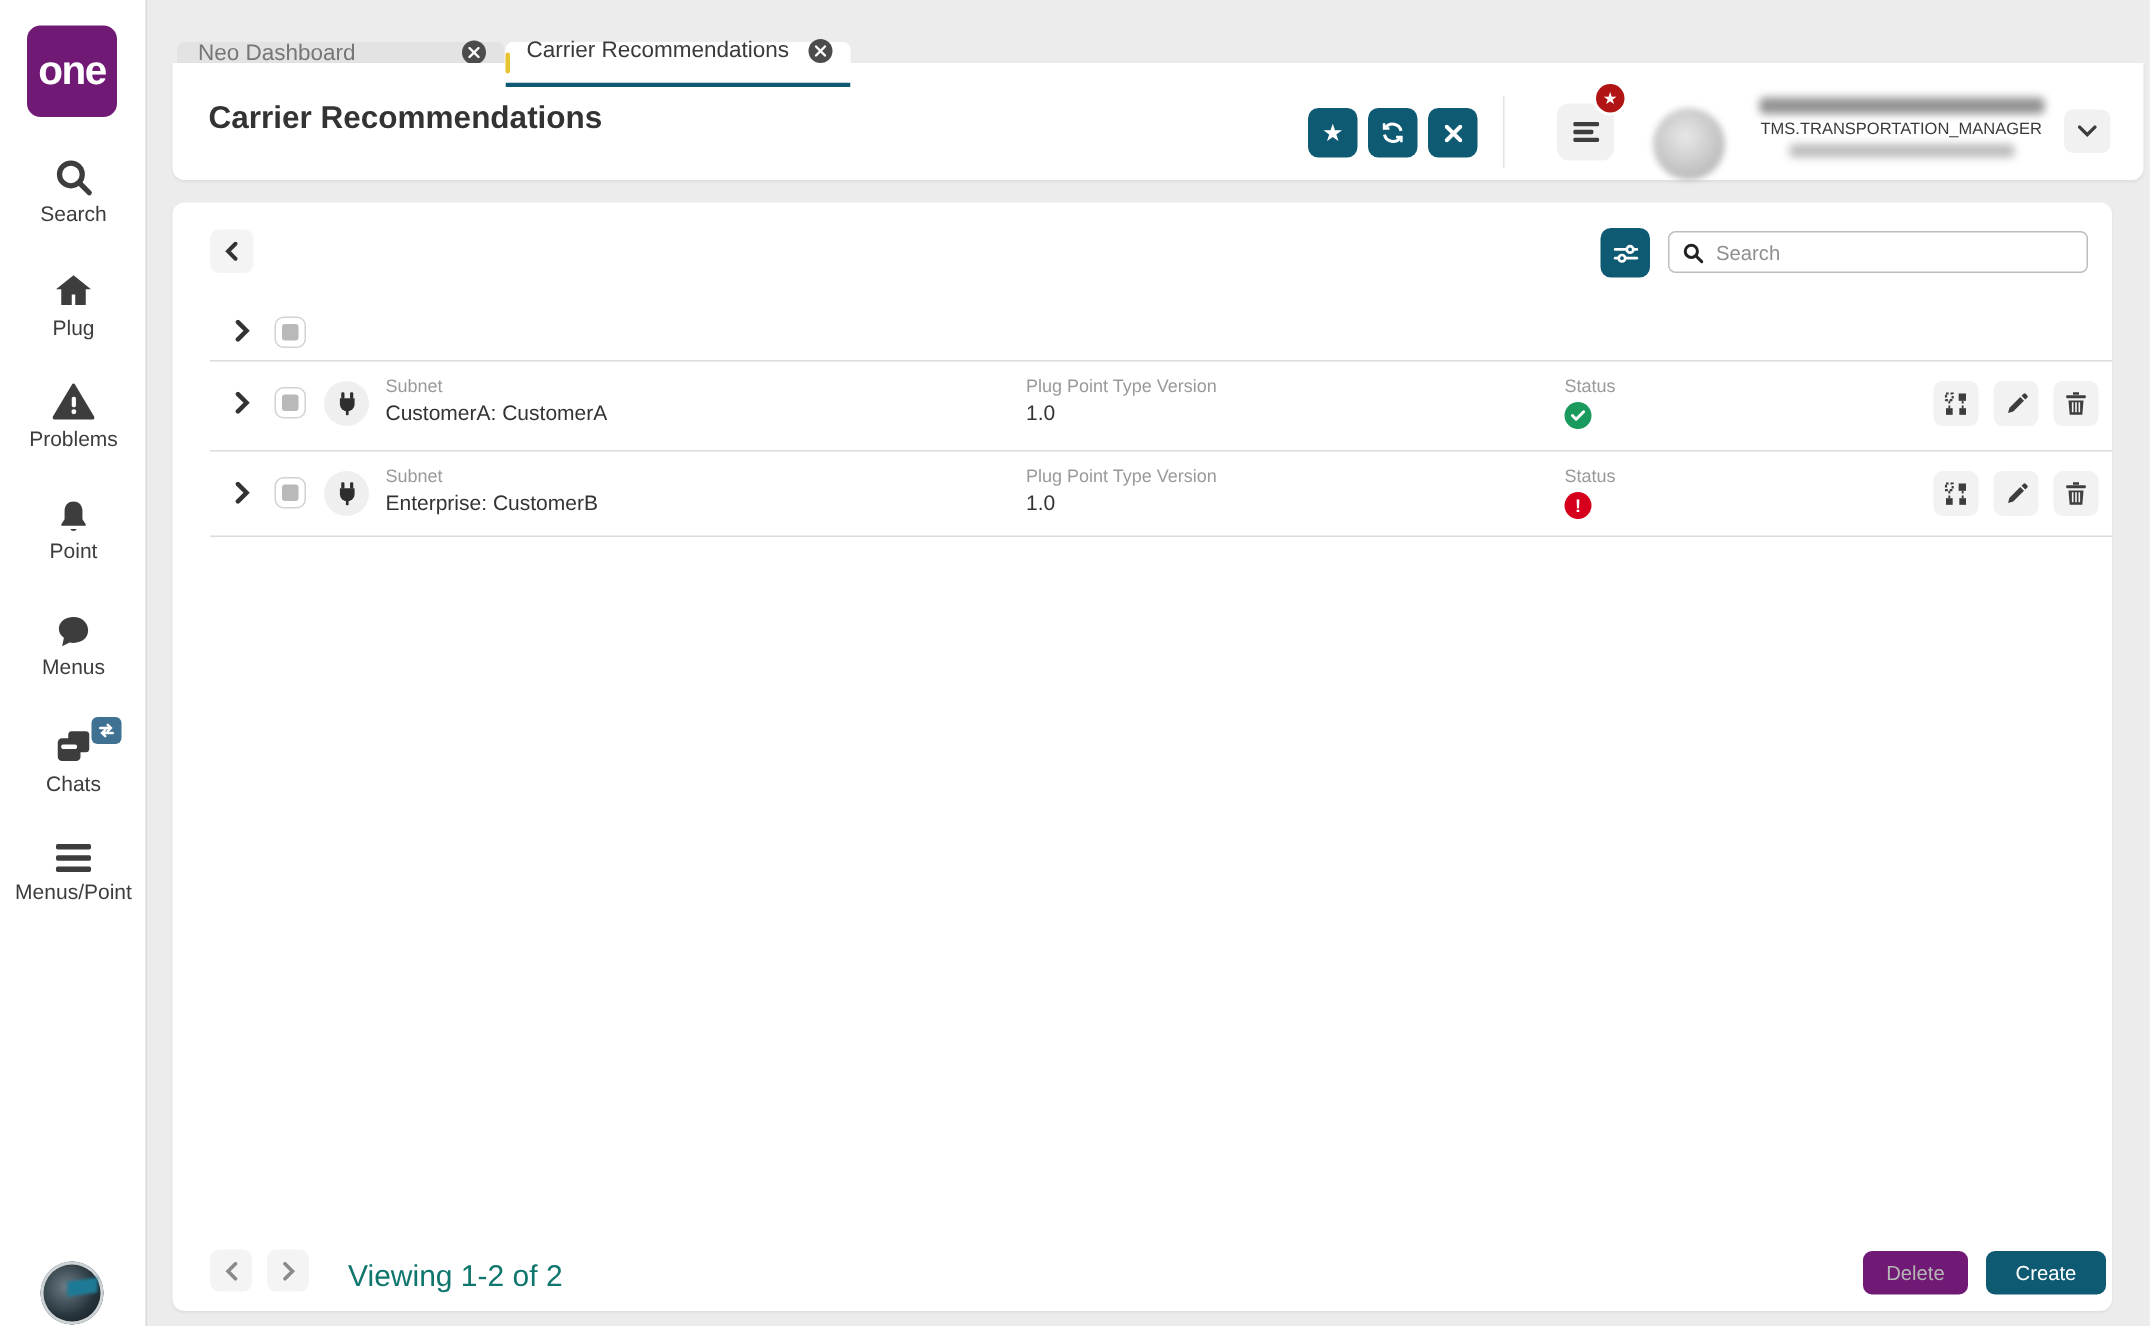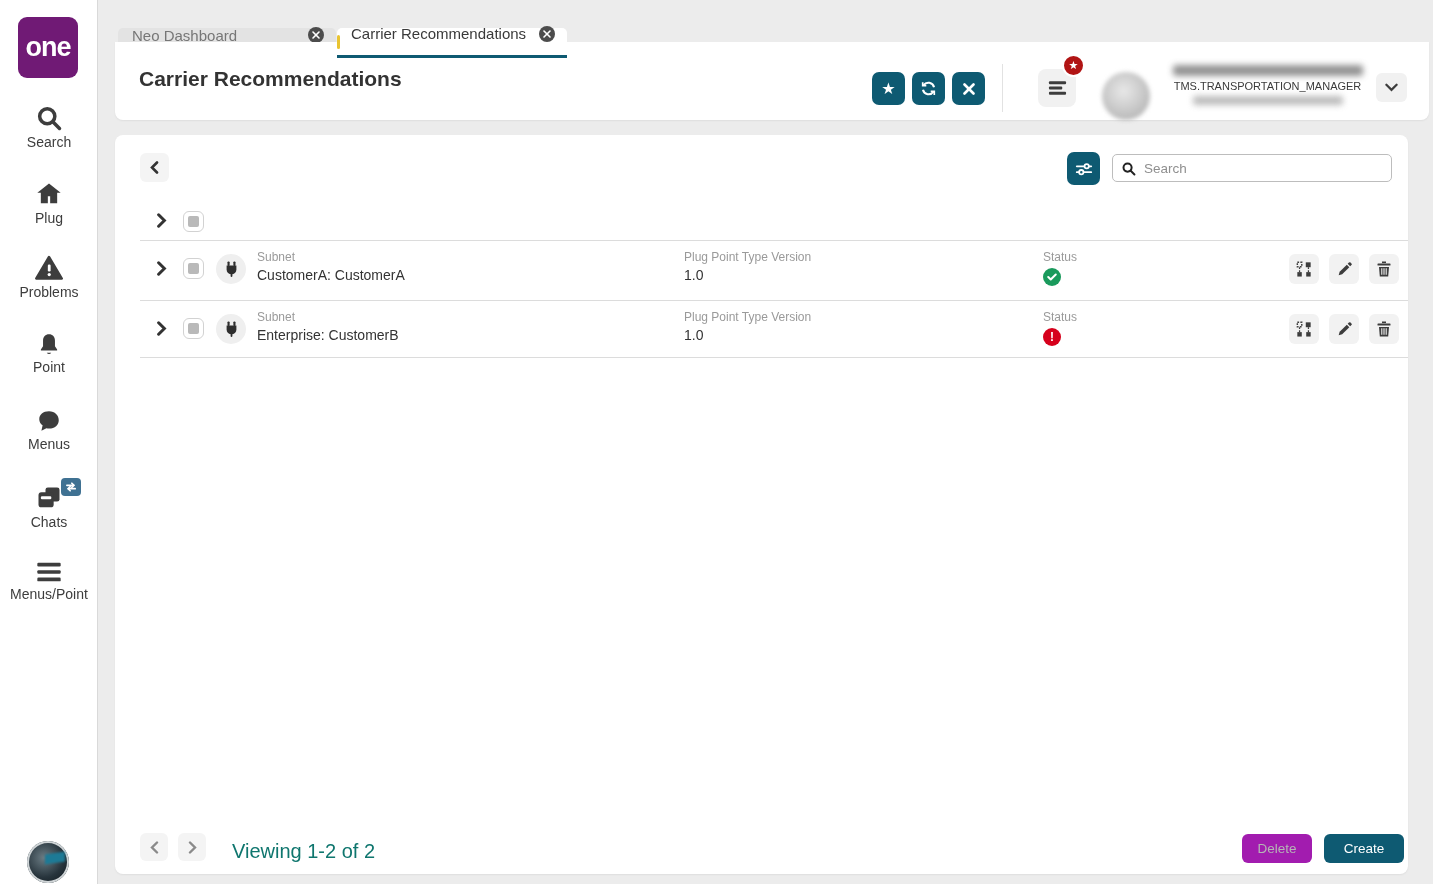--- a/index.html
+++ b/index.html
@@ -109,21 +109,21 @@
                 border-radius:6px; color:#3d3d3d; display:flex; align-items:center; justify-content:center;
                 cursor:pointer; }
   .act-1 { left:1174px; } .act-2 { left:1214px; } .act-3 { left:1254px; }
 
   
   .pager-btn { position:absolute; top:698px; width:28px; height:28px; background:#f4f4f4; border:none;
                border-radius:6px; color:#8a8a8a; display:flex; align-items:center; justify-content:center;
                cursor:pointer; }
   .pager-prev { left:25px; } .pager-next { left:63px; }
   .viewing { position:absolute; left:105px; top:705px; font-size:20px; color:#0f766e;margin-left:12px; }
-  .delete-btn { position:absolute; right:96px; top:699px; width:70px; height:29px; background:#a21caf;
+  .delete-btn { position:absolute; right:96px; top:699px; width:70px; height:29px; background:#701a75;
                 border:none; border-radius:6px; color:#b5b5b5; font-size:13.5px; font-family:inherit; }
   .create-btn { position:absolute; right:4px; top:699px; width:80px; height:29px; background:#0e5a72;
                 border:none; border-radius:6px; color:#fff; font-size:13.5px; font-family:inherit;
                 cursor:pointer; }
   .ic svg { display:block; }
 </style>
 </head>
 <body>
 
 <div class="app">

